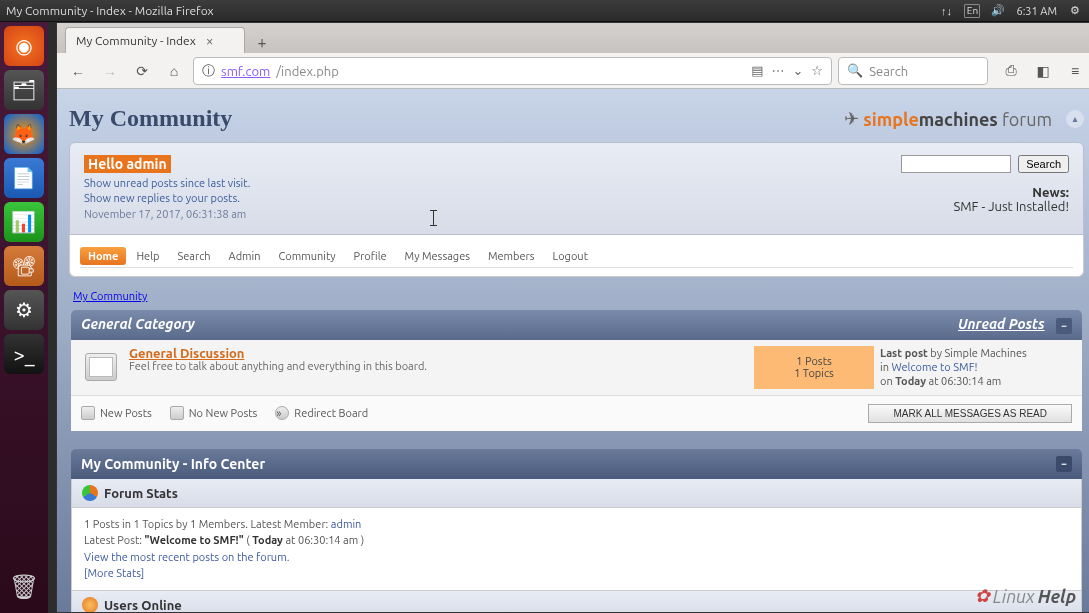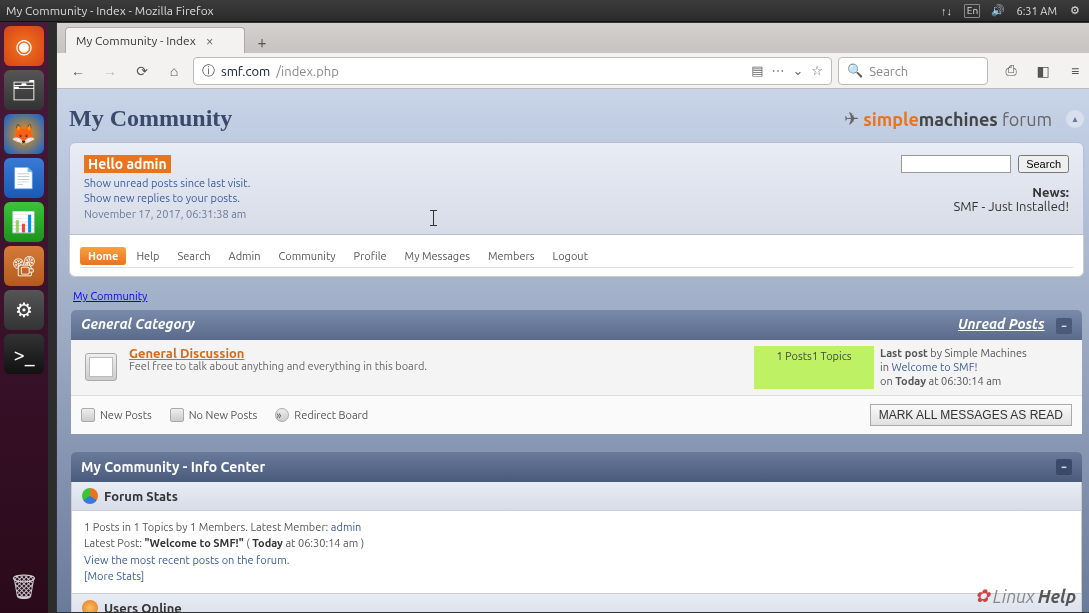--- a/index.html
+++ b/index.html
@@ -30,21 +30,21 @@
 .browser { position: absolute; top: 22px; left: 56px; width: calc(1089px - 48px); height: calc(613px - 22px); background: #e8e6e4; border: 1px solid #333; display:flex; flex-direction:column; }
 .tabbar { height: 30px; background: linear-gradient(#d4d1ce,#c6c3c0); display: flex; align-items: flex-end; padding-left: 8px; }
 .tab { height: 26px; background: #f4f2f0; border-radius: 4px 4px 0 0; display: flex; align-items: center; padding: 0 10px; gap: 10px; font-size: 12px; color: #333; min-width: 180px; border: 1px solid #aaa; border-bottom: none; }
 .tab .close { color: #666; font-size: 14px; }
 .newtab { width: 26px; height: 22px; display:flex;align-items:center;justify-content:center; color:#555; font-size:16px; margin-left:4px; }
 
 .toolbar { height: 36px; background: #f4f2f0; display: flex; align-items: center; padding: 0 8px; gap: 6px; border-bottom: 1px solid #bbb; }
 .nav-btn { width: 26px; height: 26px; display:flex;align-items:center;justify-content:center; color:#555; border-radius: 4px; font-size: 14px; }
 .nav-btn.disabled { color: #bbb; }
 .urlbar { flex: 1; height: 28px; border: 1px solid #bbb; border-radius: 4px; background: white; display:flex; align-items:center; padding: 0 8px; gap: 6px; font-size: 13px; color: #555; }
-.urlbar .host { color: #0f172a; }
+.urlbar .host { color: #8b5cf6; text-decoration: underline; }
 .urlbar .path { color: #888; }
 .urlbar-icons { margin-left: auto; display:flex; gap:8px; color:#666; }
 .searchbar { width: 150px; height: 28px; border:1px solid #bbb; border-radius:4px; background:white; display:flex;align-items:center; padding:0 8px; gap:6px; color:#888; font-size:13px; }
 
 
 .page { flex:1; overflow:hidden; background: linear-gradient(#c8d4e8,#6a7a9a); padding: 0 10px; position:relative; }
 .forum-wrap { background: transparent; padding-top: 10px; }
 
 .forum-header { display:flex; align-items:center; justify-content:space-between; padding: 6px 2px 10px; }
 .forum-title { font-family: Georgia, serif; font-size: 24px; font-weight: bold; color: #3a4a6a; }
@@ -72,28 +72,28 @@
 
 .cat-header { background: linear-gradient(#7a8aaa,#5a6a8a); color: white; padding: 6px 10px; border-radius: 5px 5px 0 0; display:flex; justify-content:space-between; font-weight:bold; font-size: 14px; margin: 0 4px; font-style: italic; }
 .cat-header .collapse { width:16px;height:16px;background:#4a5a7a;border-radius:2px;display:inline-flex;align-items:center;justify-content:center;font-size:10px;margin-left:8px; }
 .board-row { background: #f4f4f4; border-bottom: 1px solid #ddd; display:flex; padding: 6px 8px; margin: 0 4px; font-size:12px; }
 .board-icon { width: 44px; display:flex;align-items:center;justify-content:center; }
 .board-icon .ico { width:32px;height:28px;background:linear-gradient(#eee,#ccc);border:1px solid #aaa;border-radius:3px;position:relative; }
 .board-icon .ico::before { content:''; position:absolute; top:3px; left:3px; width:22px; height:18px; background:white; border:1px solid #bbb; }
 .board-main { flex:1; padding: 0 6px; }
 .board-main .bname { color: #d26a1a; font-weight:bold; font-size: 13px; }
 .board-main .bdesc { color: #666; font-size: 11px; }
-.board-stats { width: 120px; text-align:center; font-size:11px; color:#444; background: #bef264; padding:4px; display:flex;justify-content:center; }
+.board-stats { width: 120px; text-align:center; font-size:11px; color:#444; background: #fdba74; padding:4px; display:flex;flex-direction:column;justify-content:center; }
 .board-last { width: 200px; font-size:11px; color:#555; padding: 0 6px; line-height:1.3; }
 .board-last a { color:#3a5a9a; text-decoration:none; }
 
 .legend-row { display:flex; align-items:center; padding: 8px 10px; font-size:11px; color:#555; margin: 0 4px; background: #fafafa; }
 .legend-row .item { display:flex; align-items:center; gap:5px; margin-right:18px; }
 .legend-ico { width:14px;height:14px;background:linear-gradient(#eee,#ccc);border:1px solid #aaa;border-radius:2px; }
-.mark-read { margin-left:auto; background: linear-gradient(#fafafa,#e0e0e0); border:1px solid #aaa; padding: 3px 8px; font-size:12px; color:#333; }
+.mark-read { margin-left:auto; background: linear-gradient(#fafafa,#e0e0e0); border:1px solid #aaa; padding: 3px 24px; font-size:10px; color:#333; }
 
 .info-header { background: linear-gradient(#6a7a9a,#4a5a7a); color:white; padding: 7px 10px; border-radius:5px 5px 0 0; display:flex; justify-content:space-between; font-weight:bold; font-size:14px; margin: 18px 4px 0; }
 .stats-bar { background: linear-gradient(#e8ecf4,#d8dce8); padding: 6px 10px; font-weight:bold; font-size:13px; color:#333; display:flex;align-items:center;gap:6px; margin: 0 4px; border:1px solid #ccc; border-top:none; }
 .pie { width:16px;height:16px;border-radius:50%;background:conic-gradient(#e8741e 0 120deg,#3a7ad4 120deg 240deg,#3ac43a 240deg 360deg); }
 .users-ico { width:16px;height:16px;border-radius:50%;background:radial-gradient(#f8c060,#e8741e); }
 .stats-body { background:white; padding: 8px 12px; font-size:11px; color:#555; line-height:1.5; margin:0 4px; border:1px solid #ccc; border-top:none; }
 .stats-body a { color:#3a5a9a; text-decoration:none; }
 .stats-body b { color:#333; }
 
 .linuxhelp { position:absolute; bottom: 6px; right: 20px; font-size: 18px; color:#888; font-style:italic; display:flex;align-items:center;gap:3px; }

